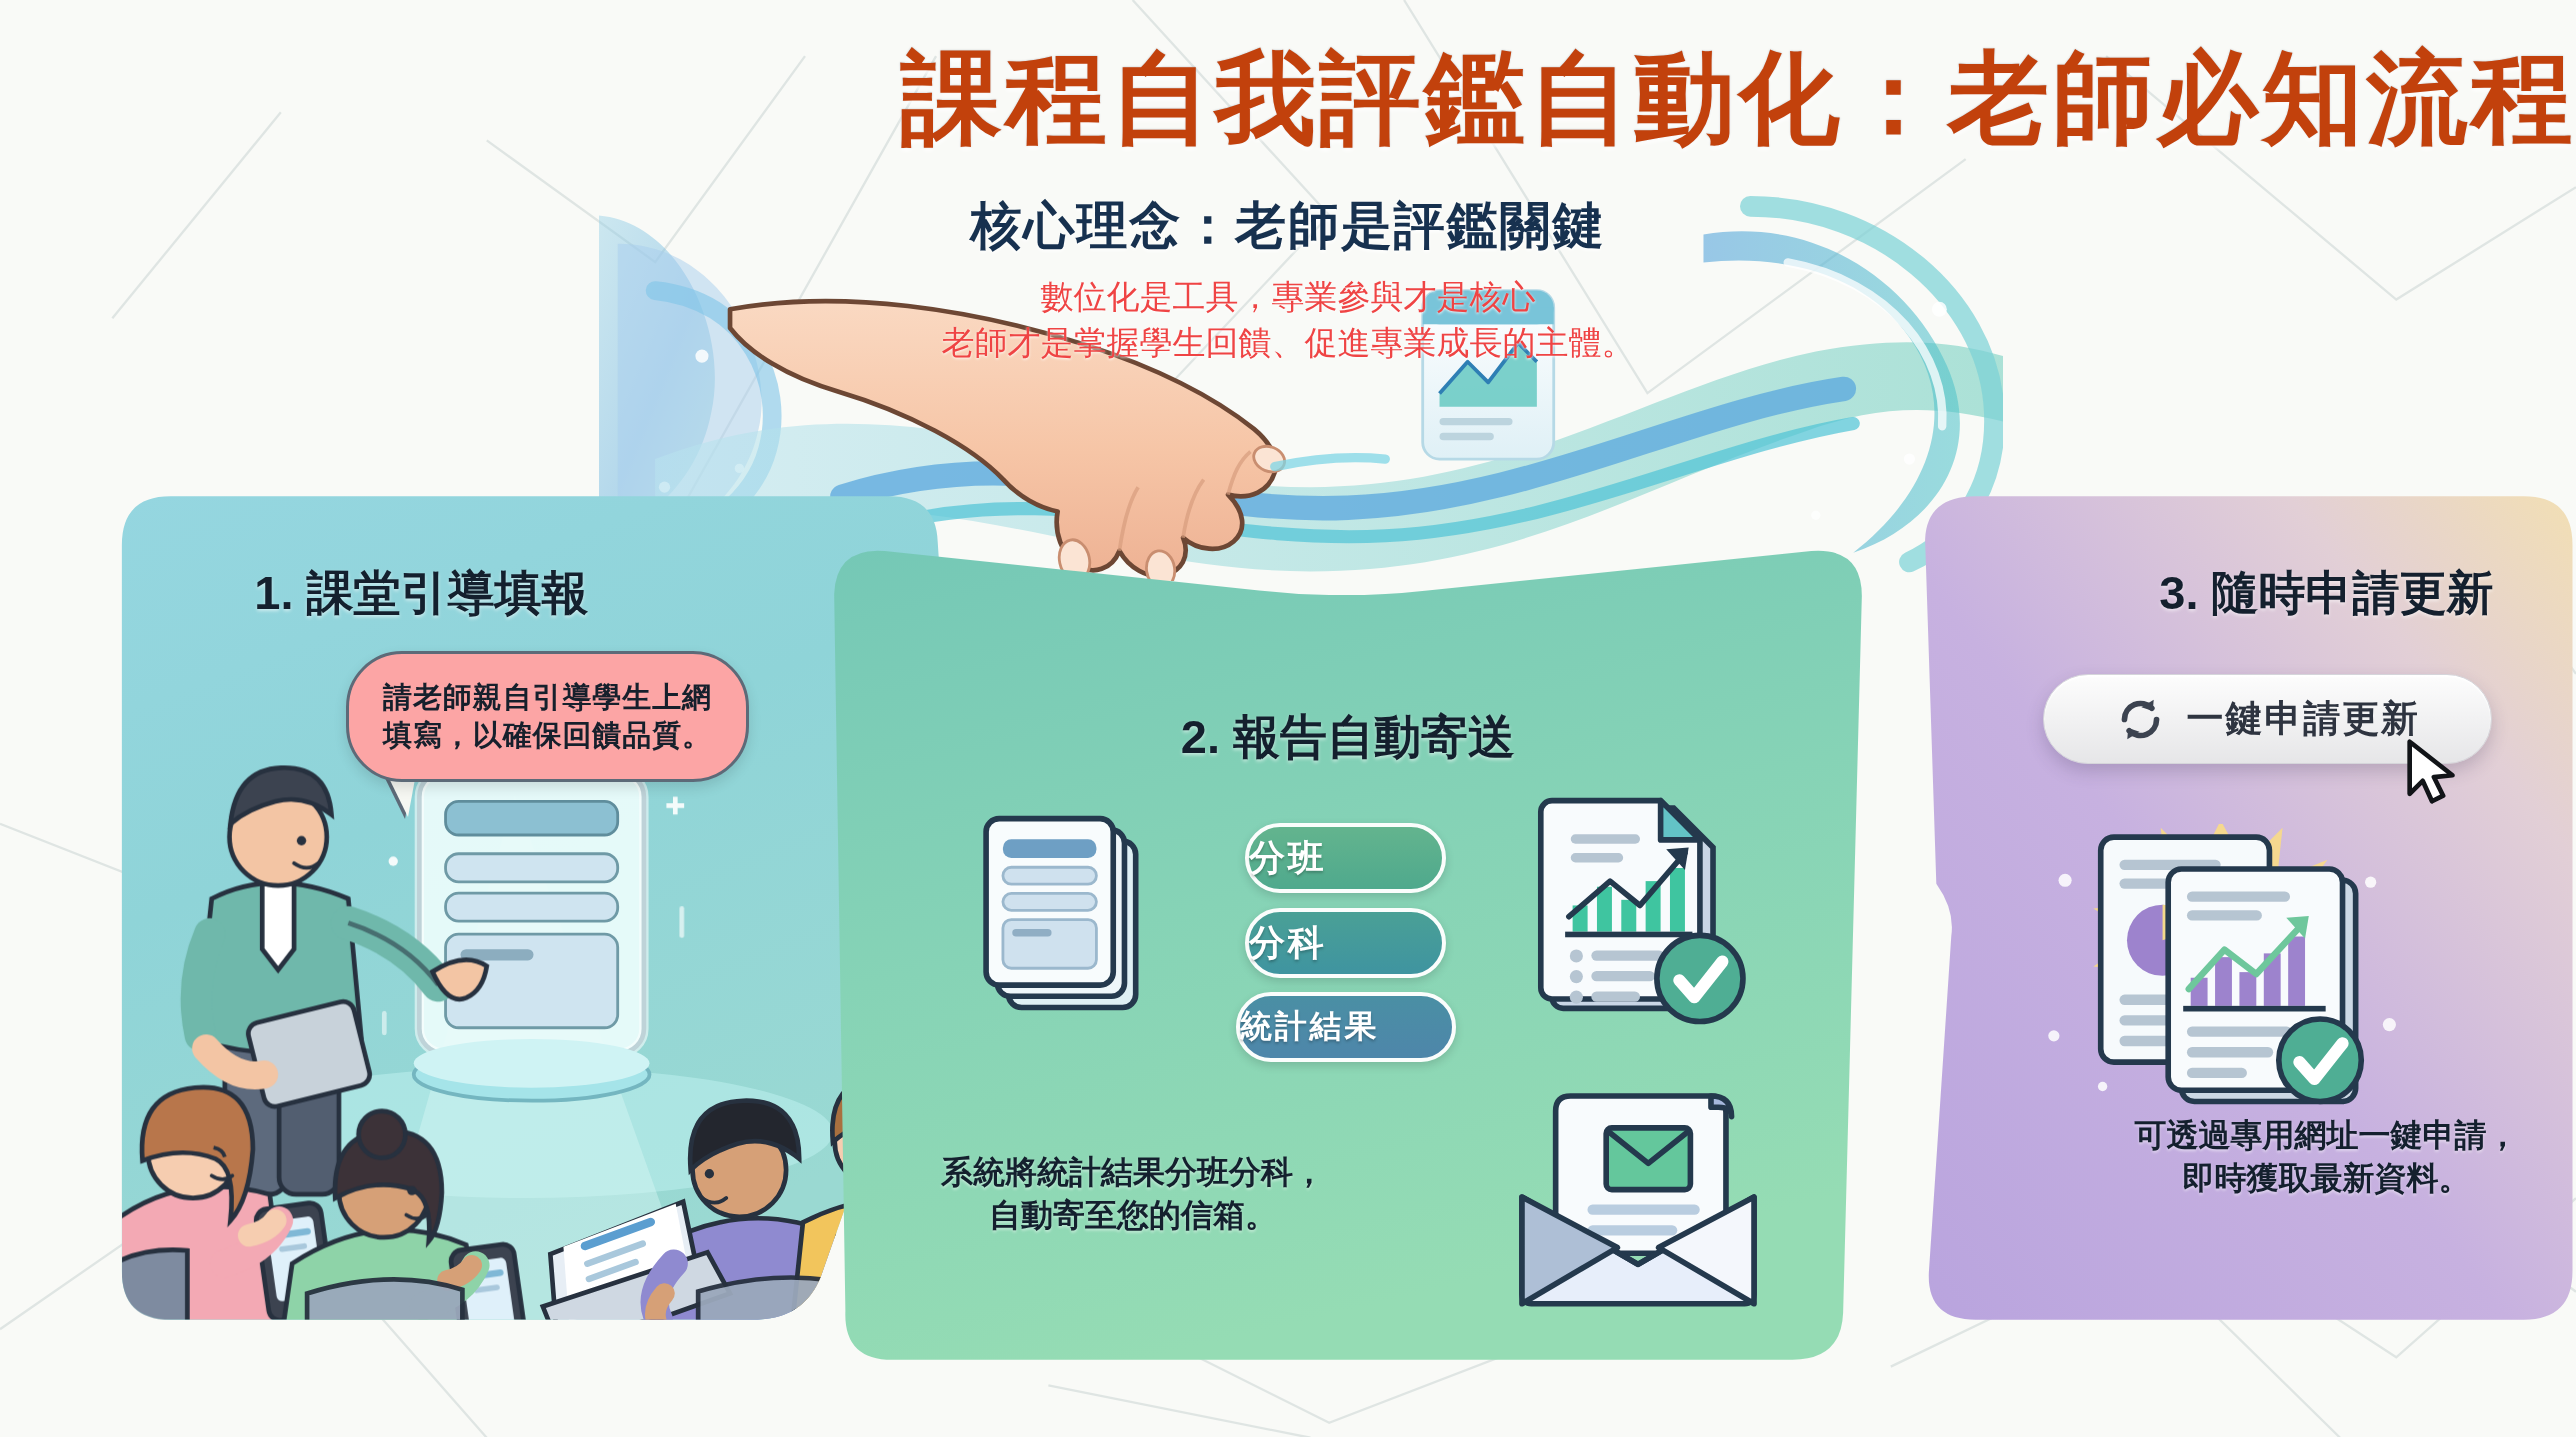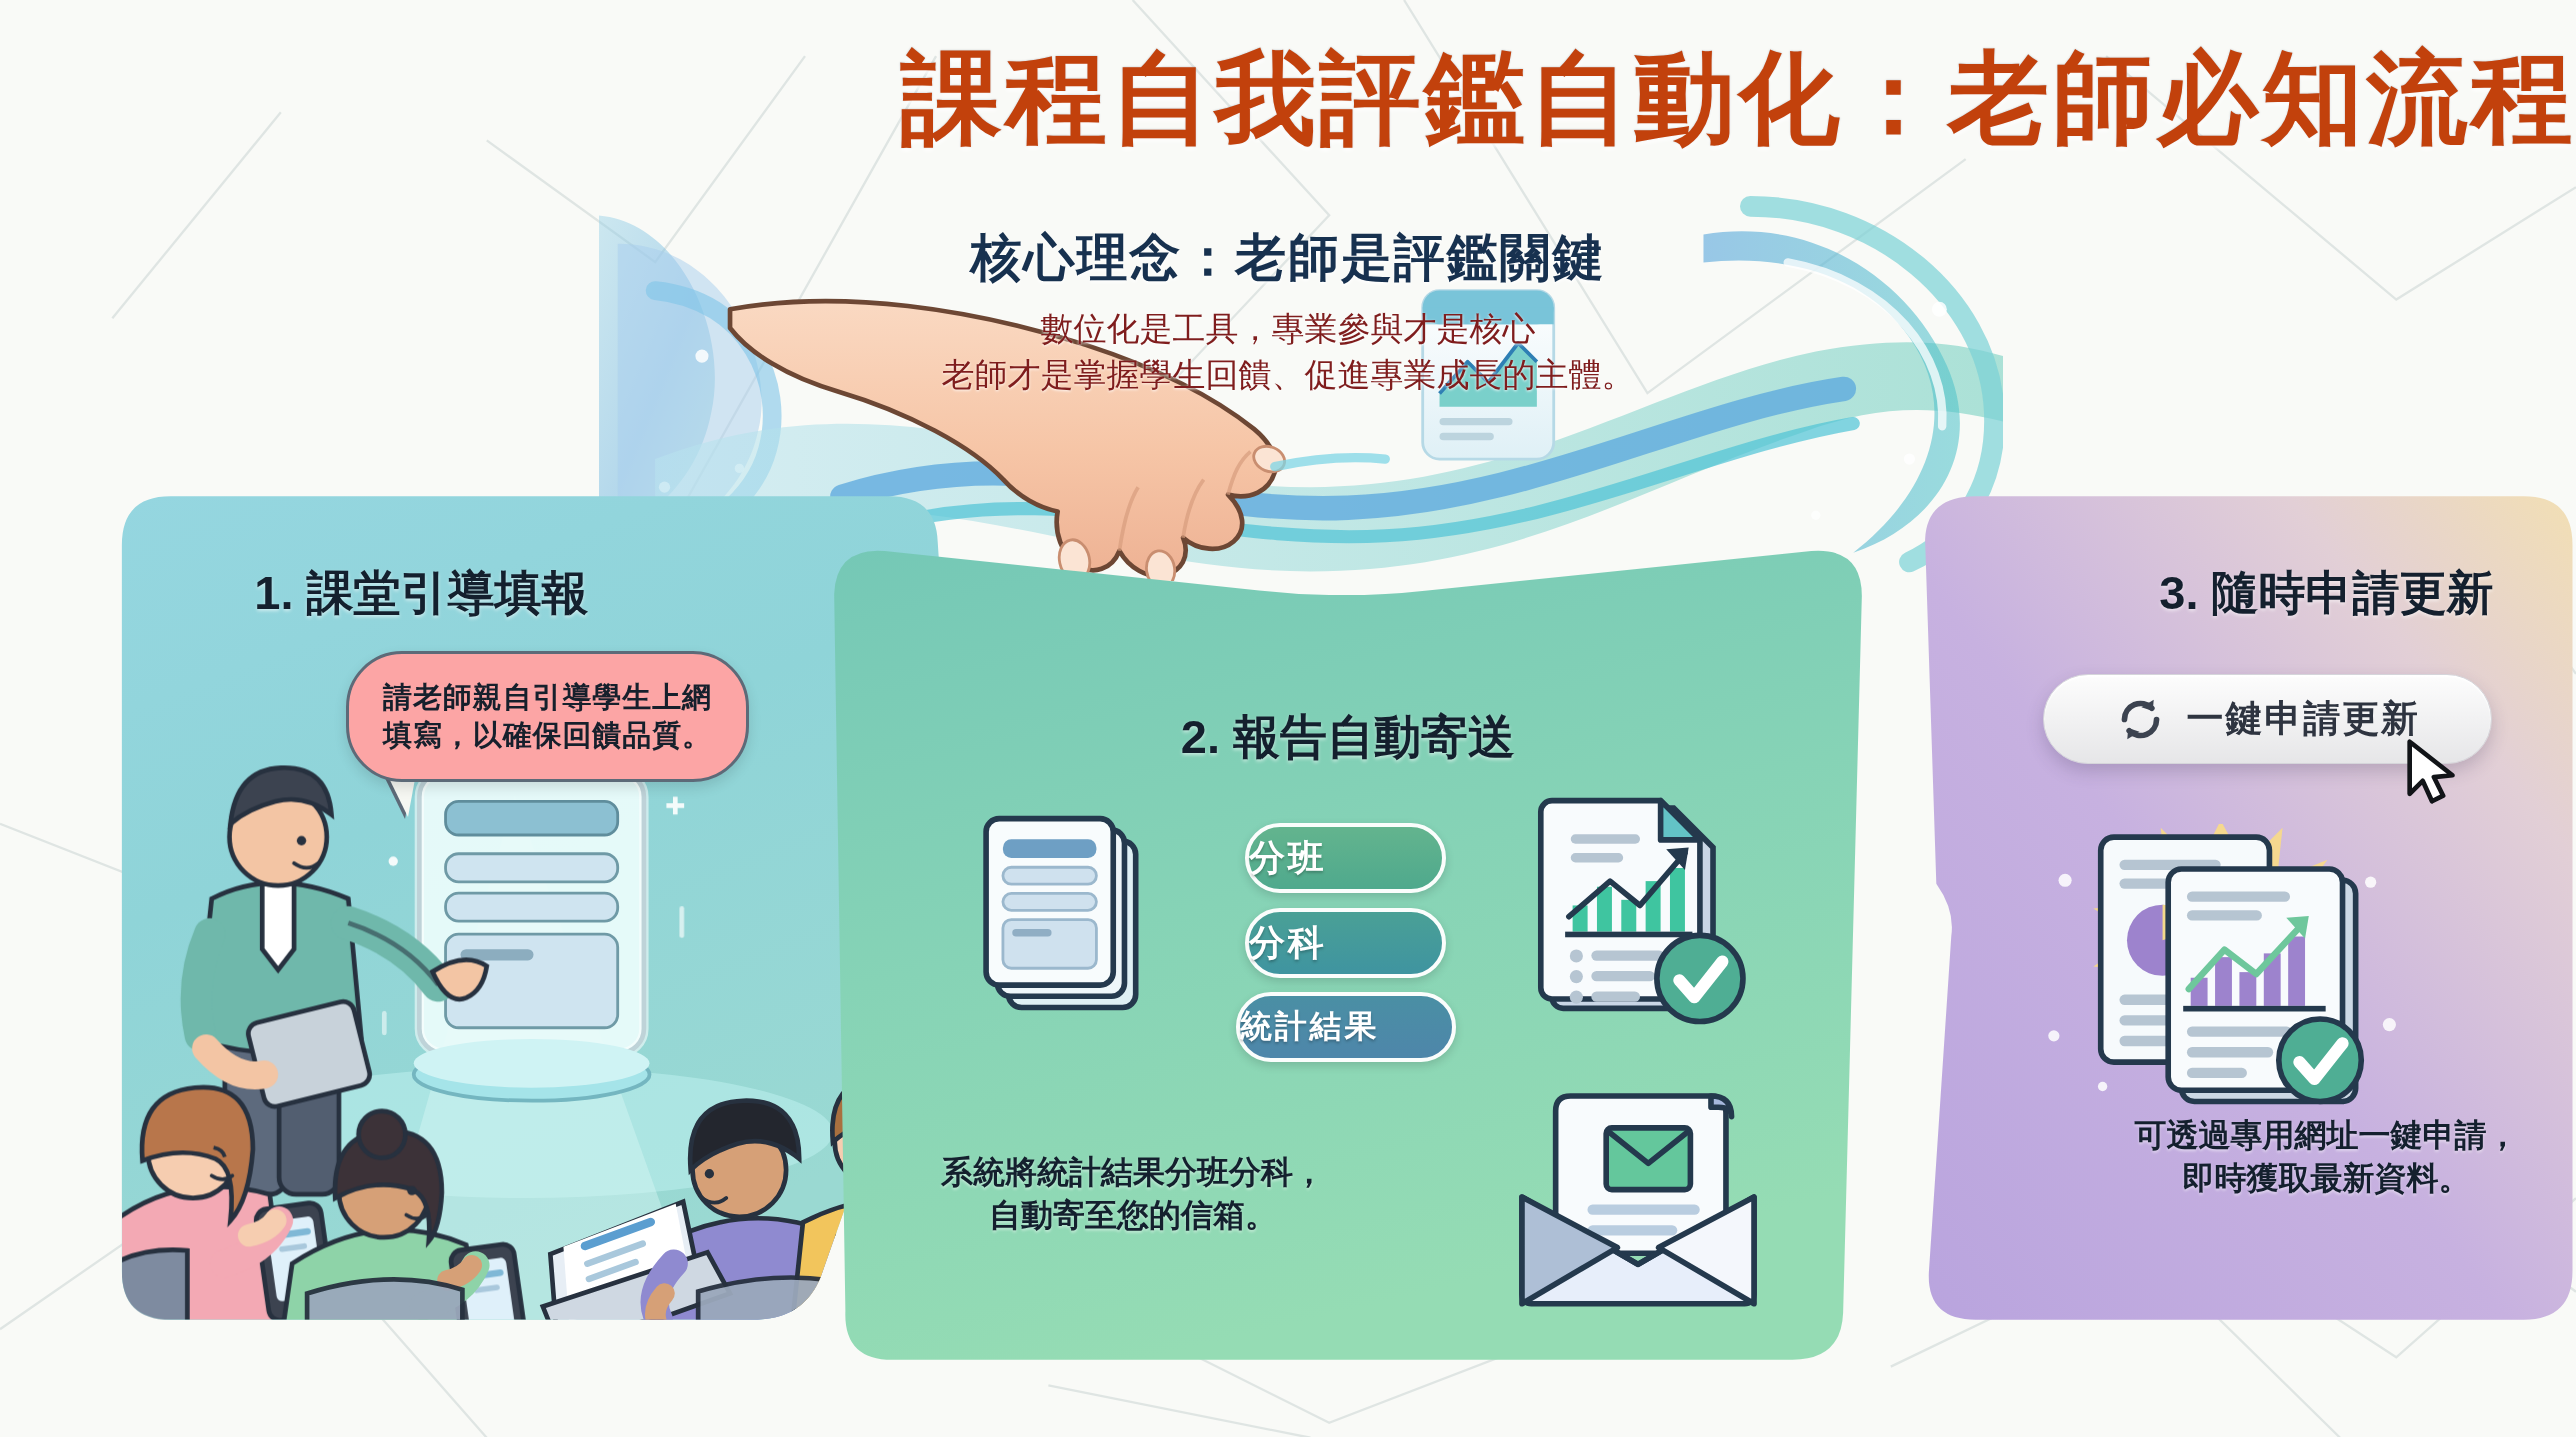--- a/index.html
+++ b/index.html
@@ -15,27 +15,27 @@
 
   
   .main-title{
     position:absolute; top:32px; left:0; width:100%;
     text-align:right;
     font-size:101px; font-weight:700; letter-spacing:3.7px;
     color:#c2410c;
     text-shadow:0 2.8px 4.7px rgba(255,255,255,.9), 0 0 1.9px rgba(22,40,74,.35);
     z-index:30;
   }
-  .hero{ position:absolute; top:192px; left:0; width:100%; text-align:center; z-index:30;margin-top:32px; }
+  .hero{ position:absolute; top:192px; left:0; width:100%; text-align:center; z-index:30; }
   .hero-title{
     font-size:51px; font-weight:700; color:#17314f; letter-spacing:1.9px;
     text-shadow:0 1.9px 3.7px rgba(255,255,255,.95);
   }
   .hero-sub{
-    margin-top:13px; font-size:33px; line-height:1.38; color:#7f1d1d; font-weight:500;
+    margin-top:13px; font-size:33px; line-height:1.38; color:#ef4444; font-weight:500;
     text-shadow:0 0.9px 2.8px rgba(255,255,255,.95);
   }
 
   
   .hero-art{ position:absolute; top:178px; left:599px; width:1404px; height:403px; z-index:10; }
 
   
   .panel{ position:absolute; z-index:15; }
   .panel svg{ display:block; }
   .panel-inner{ position:absolute; inset:0; }

